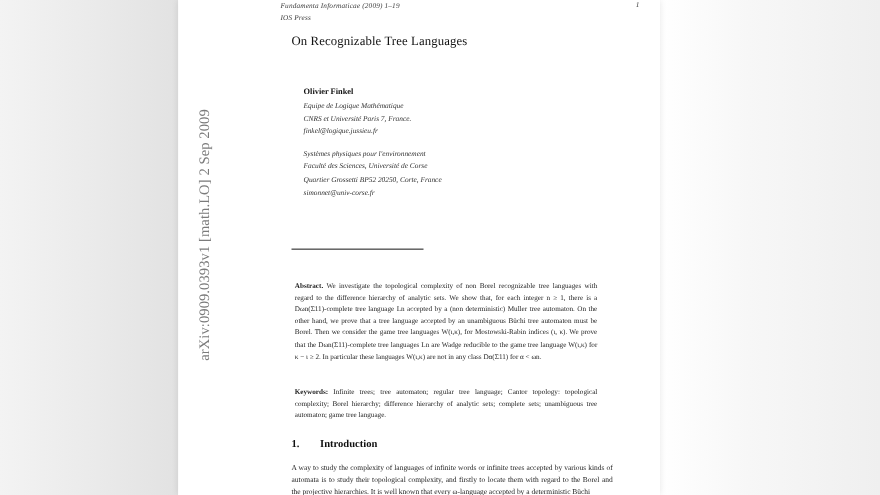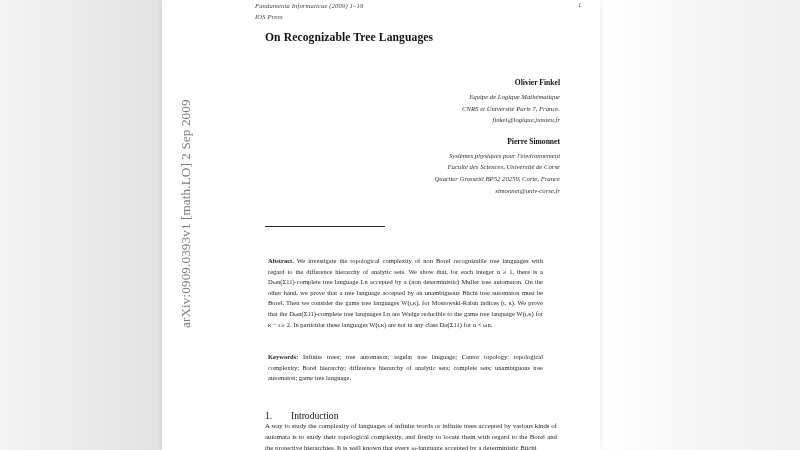--- a/index.html
+++ b/index.html
@@ -83,34 +83,33 @@
   }
 
   
   .title-block {
     position: absolute;
     left: 265px;
     top: 30px;
     width: 300px;
   }
   .paper-title {
-    font-weight: bold;
+    font-weight: normal;
     font-size: 11.6px;
     line-height: 15.5px;
     color: #111;
     letter-spacing: 0.1px;
   }
 
   
   .authors {
     position: absolute;
-    left: 260px;
+    left: 276px;
     top: 76px;
     width: 300px;
-    text-align: right;
   }
   .author-block { margin-bottom: 9px; }
   .author-name {
     font-weight: bold;
     font-size: 7.6px;
     color: #111;
     line-height: 13px;
     margin-bottom: 2px;
   }
   .affil-line {
@@ -153,23 +152,23 @@
     font-size: 6.5px;
     line-height: 10.6px;
     color: #1c1c1c;
     text-align: justify;
   }
 
   
   .section-head {
     position: absolute;
     left: 265px;
-    top: 410px;
+    top: 398px;
     width: 290px;
-    font-weight: normal;
+    font-weight: bold;
     font-size: 9.6px;
     color: #111;
   }
   .section-num { display: inline-block; width: 26px; }
 
   .body-text {
     position: absolute;
     left: 265px;
     top: 420px;
     width: 292px;
@@ -204,21 +203,20 @@
   <div class="authors">
 
     <div class="author-block">
       <div class="author-name">Olivier Finkel</div>
       <div class="affil-line">Equipe de Logique Mathématique</div>
       <div class="affil-line">CNRS et Université Paris 7, France.</div>
       <div class="affil-line">finkel@logique.jussieu.fr</div>
     </div>
 
     <div class="author-block">
-      <div class="author-name">Pierre Simonnet</div>
       <div class="affil-line">Systèmes physiques pour l'environnement</div>
       <div class="affil-line">Faculté des Sciences, Université de Corse</div>
       <div class="affil-line">Quartier Grossetti BP52 20250, Corte, France</div>
       <div class="affil-line">simonnet@univ-corse.fr</div>
     </div>
 
   </div>
 
   <div class="divider"></div>
 

